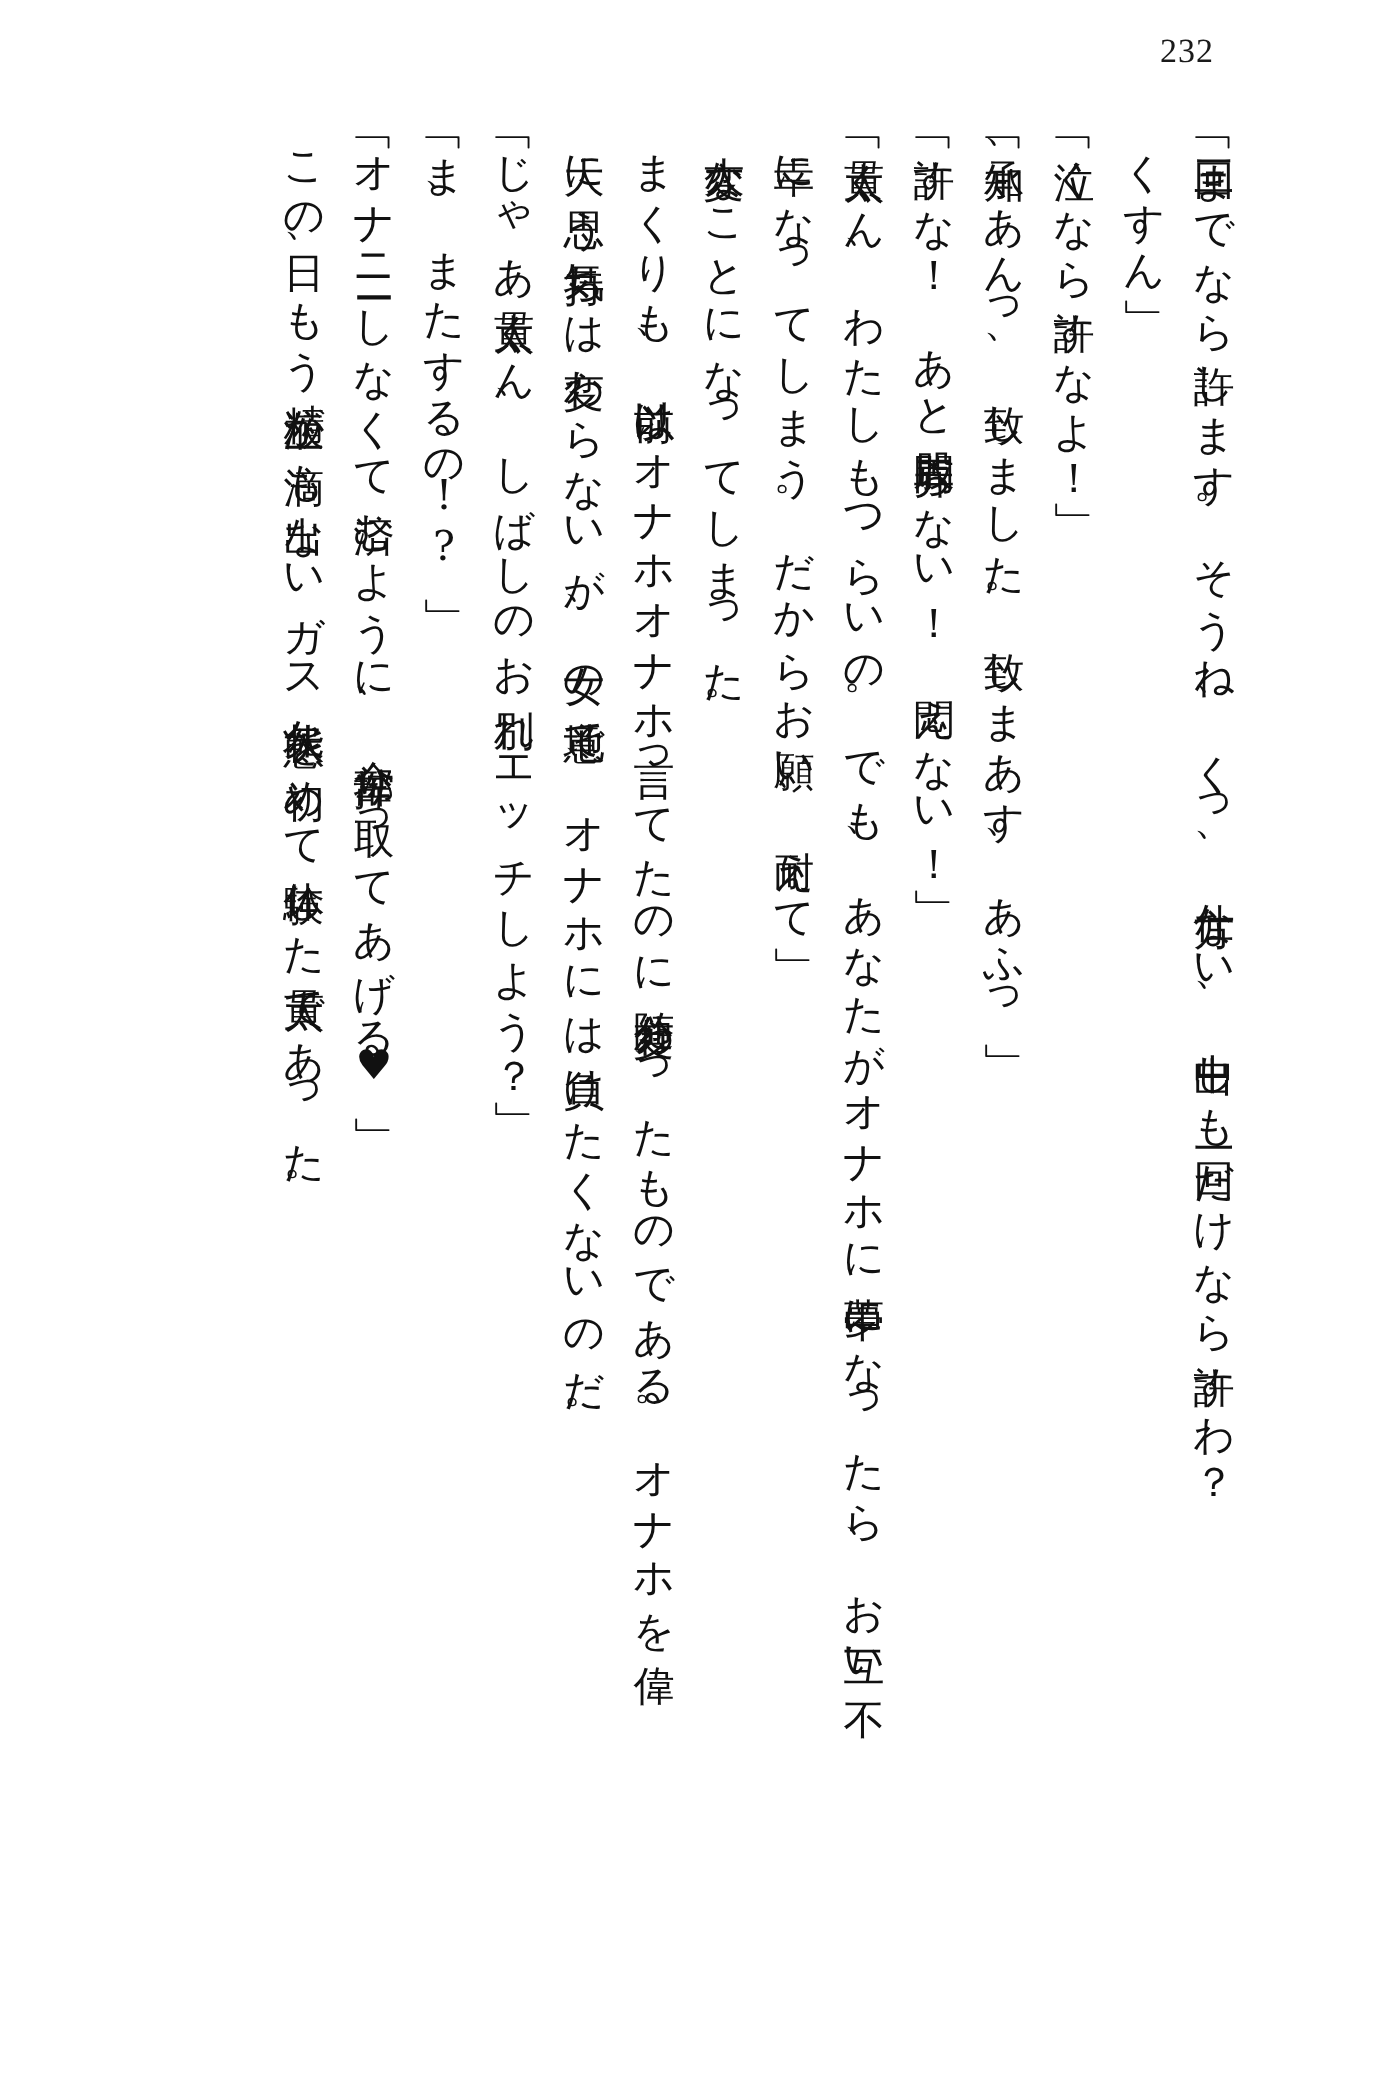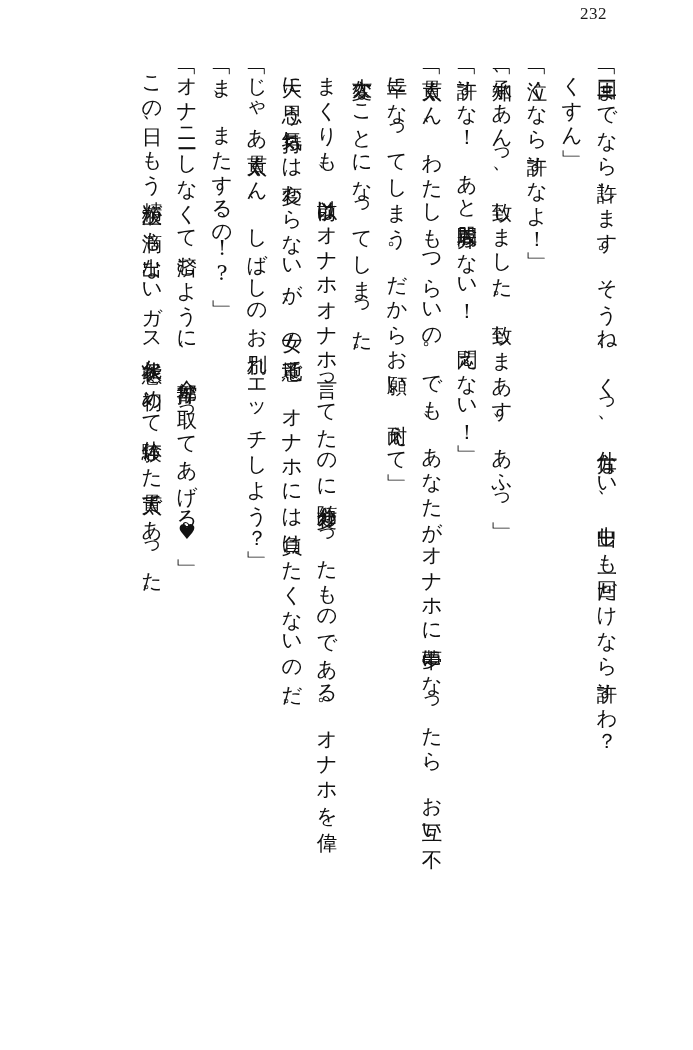--- a/index.html
+++ b/index.html
@@ -12,21 +12,21 @@
   }
   .page {
     position: relative;
     width: 693px;
     height: 1050px;
     background: #ffffff;
     overflow: hidden;
   }
   .page-number {
     position: absolute;
-    top: 4px;
+    top: 16px;
     right: 86px;
     font-size: 17px;
     color: #1a1a1a;
     letter-spacing: 0.5px;
     font-family: "Liberation Serif", "DejaVu Serif", serif;
   }
   .text-body {
     position: absolute;
     top: 62px;
     right: 76px;

